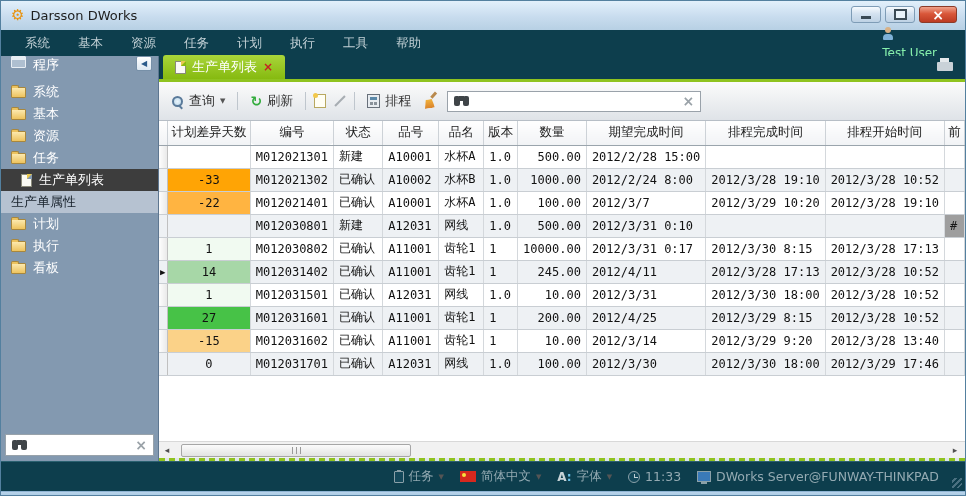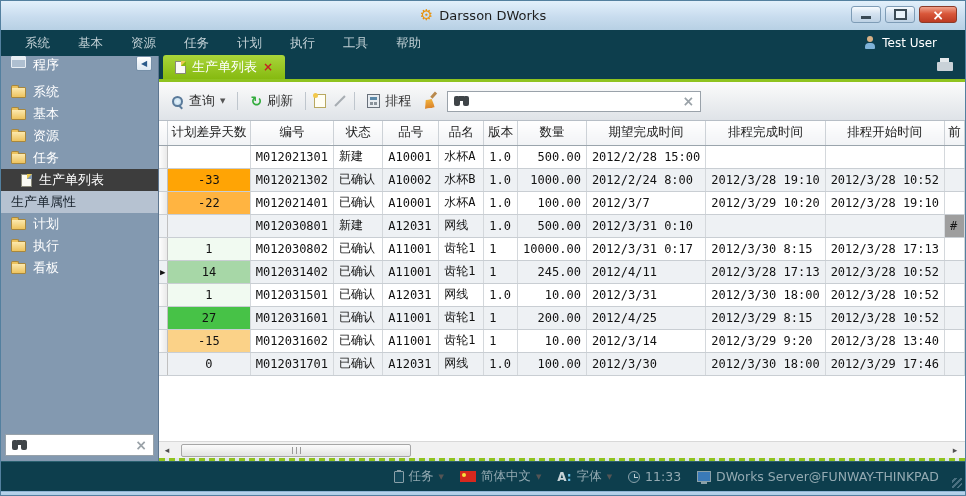--- a/index.html
+++ b/index.html
@@ -4,41 +4,41 @@
 <style>
   * { box-sizing: border-box; }
   html,body { margin:0; padding:0; background:#7a7a7a; }
   body { font-family:"DejaVu Sans","Liberation Sans",sans-serif; font-size:12px; }
 
   .window { position:relative; width:966px; height:496px; background:#b9d4ea;
             border:1px solid #53809f; overflow:hidden; }
 
   
   .titlebar { height:29px; display:flex; align-items:center; padding:8px 10px;
-              background:linear-gradient(180deg,#e2f0fb 0%,#c8dcee 55%,#b7d0e4 100%);justify-content:center; }
+              background:linear-gradient(180deg,#e2f0fb 0%,#c8dcee 55%,#b7d0e4 100%); }
   .gear-icon { color:#e8920c; font-size:15px; line-height:1; margin-right:6px; }
   .gear-icon::before { content:"\2699"; }
   .title-text { color:#1d1d1d; font-size:13px; }
   .win-btns { position:absolute; right:8px; top:5px; display:flex; gap:4px; }
   .win-btn { width:30px; height:17px; border:1px solid #7e9cb6; border-radius:3px;
              display:flex; align-items:center; justify-content:center;
              background:linear-gradient(180deg,#f7fbfe,#d4e2f0 45%,#bed2e4); color:#33444f;
              font-size:11px; line-height:1; cursor:default; }
   .win-btn.close { width:38px; border-color:#8c3a28;
              background:linear-gradient(180deg,#efa28c,#d9573a 45%,#bc3a22); color:#fff; font-weight:bold; }
   .glyph-min::before { content:""; display:block; width:10px; height:3px; background:#3a4a55; margin-top:6px; }
   .glyph-max::before { content:""; display:block; width:9px; height:7px; border:2px solid #3a4a55; background:#e8f2fa; }
   .win-btn.close::before { content:"\00D7"; font-size:14px; }
 
   
   .menubar { height:26px; background:#0d3e4d; display:flex; align-items:center;
              padding:0 10px; margin:0 0; }
   .menu-items { display:flex; }
   .menu-item { color:#c3d1d6; padding:0 14px; font-size:12.5px; cursor:default; }
-  .user-box { margin-left:auto; display:flex; align-items:flex-start; gap:6px; color:#ffffff; padding-right:18px; }
+  .user-box { margin-left:auto; display:flex; align-items:flex-start; gap:6px; color:#86efac; padding-right:18px;flex-direction:column; }
   .user-icon { position:relative; width:12px; height:13px; display:inline-block; }
   .user-icon::before { content:""; position:absolute; top:0; left:3px; width:6px; height:6px;
                        border-radius:50%; background:#d8b186; }
   .user-icon::after { content:""; position:absolute; bottom:0; left:1px; width:10px; height:6px;
                       border-radius:4px 4px 1px 1px; background:#7fb2d8; }
 
   
   .content { display:flex; height:405px; }
 
   

